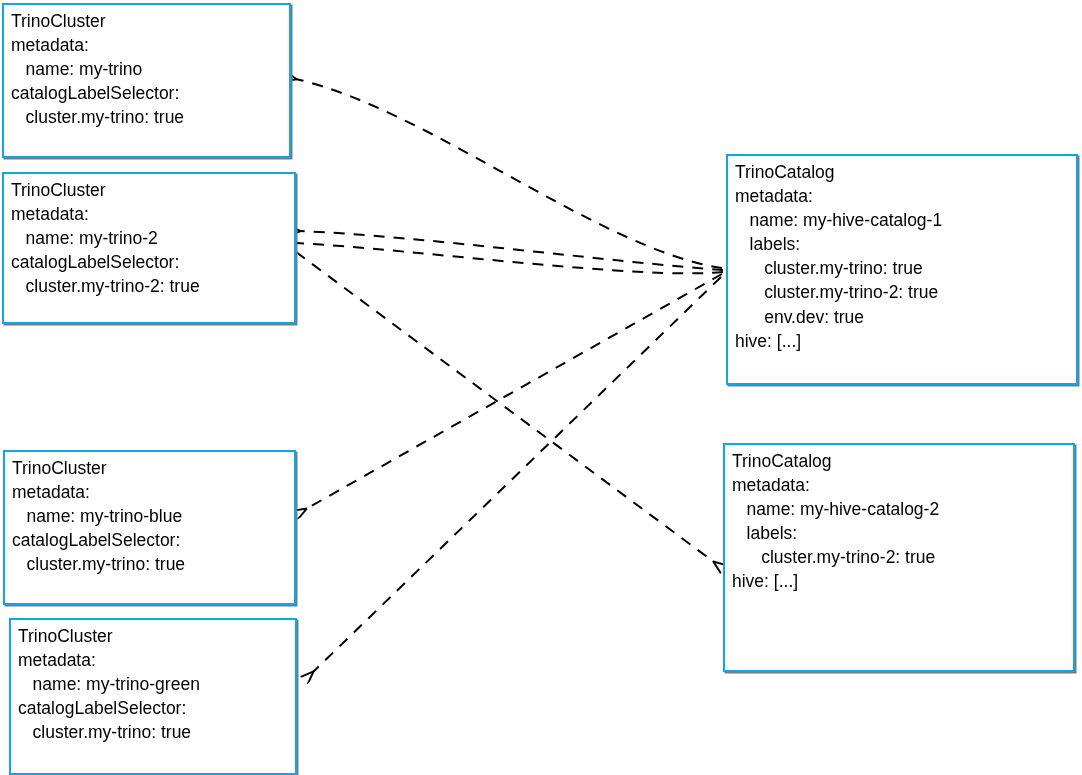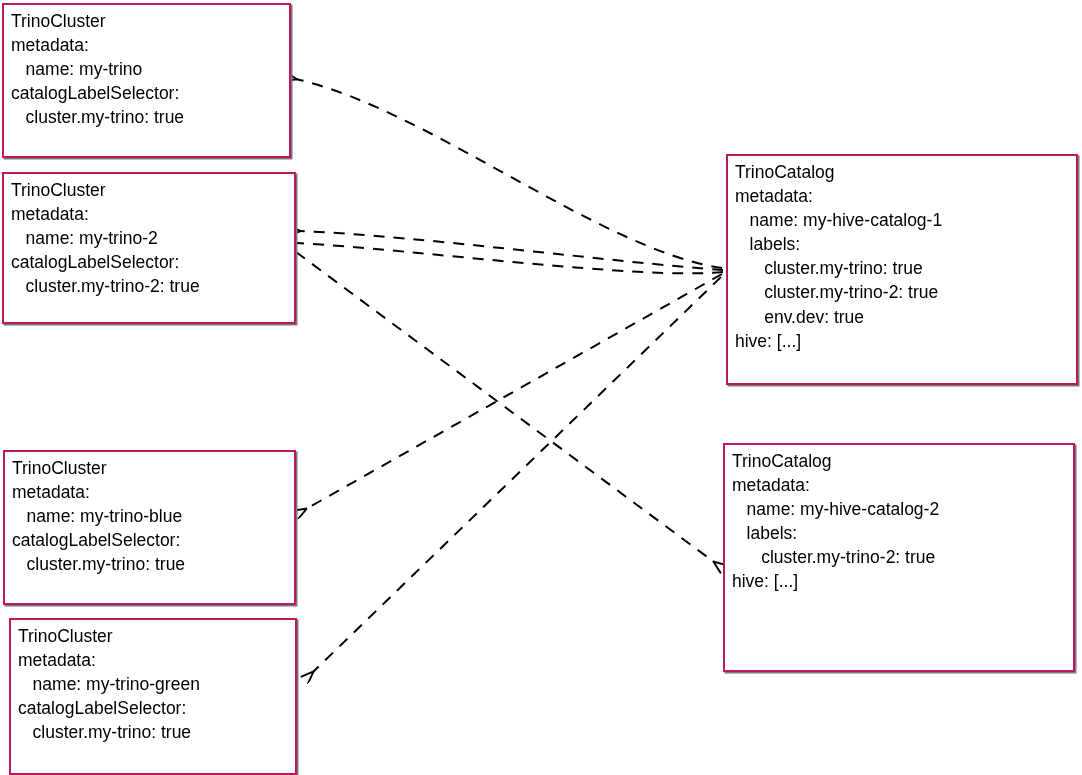--- a/index.html
+++ b/index.html
@@ -20,21 +20,21 @@
     left: 0;
     top: 0;
     width: 1082px;
     height: 775px;
     pointer-events: none;
   }
   .node-box {
     position: absolute;
     box-sizing: border-box;
     background: #ffffff;
-    border: 2px solid #be185d;
+    border: 2px solid #0ea5e9;
     box-shadow: 1.5px 1.5px 0 #7a7a7a;
   }
   .node-text {
     position: absolute;
     left: 7px;
     top: 4px;
     right: 4px;
     font-family: "Liberation Sans", sans-serif;
     font-size: 17.5px;
     line-height: 24.1px;

